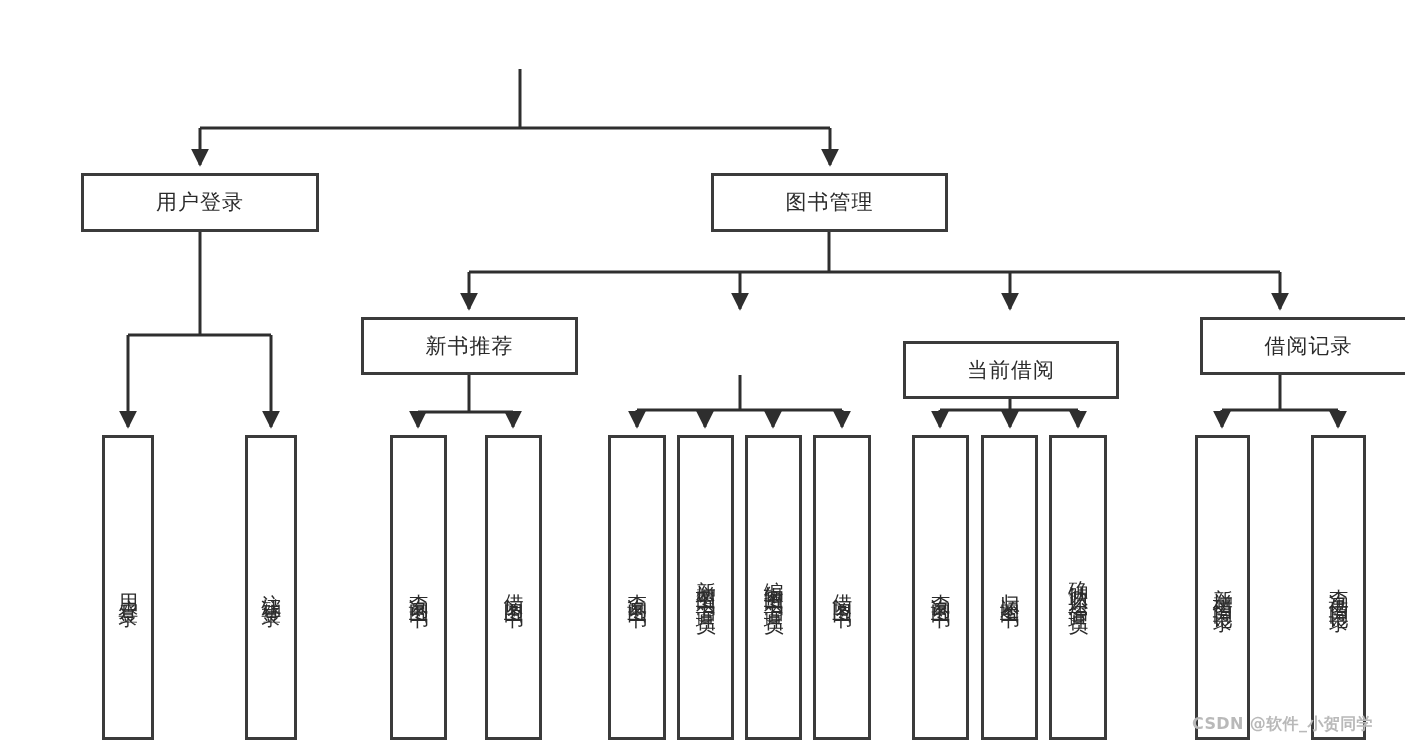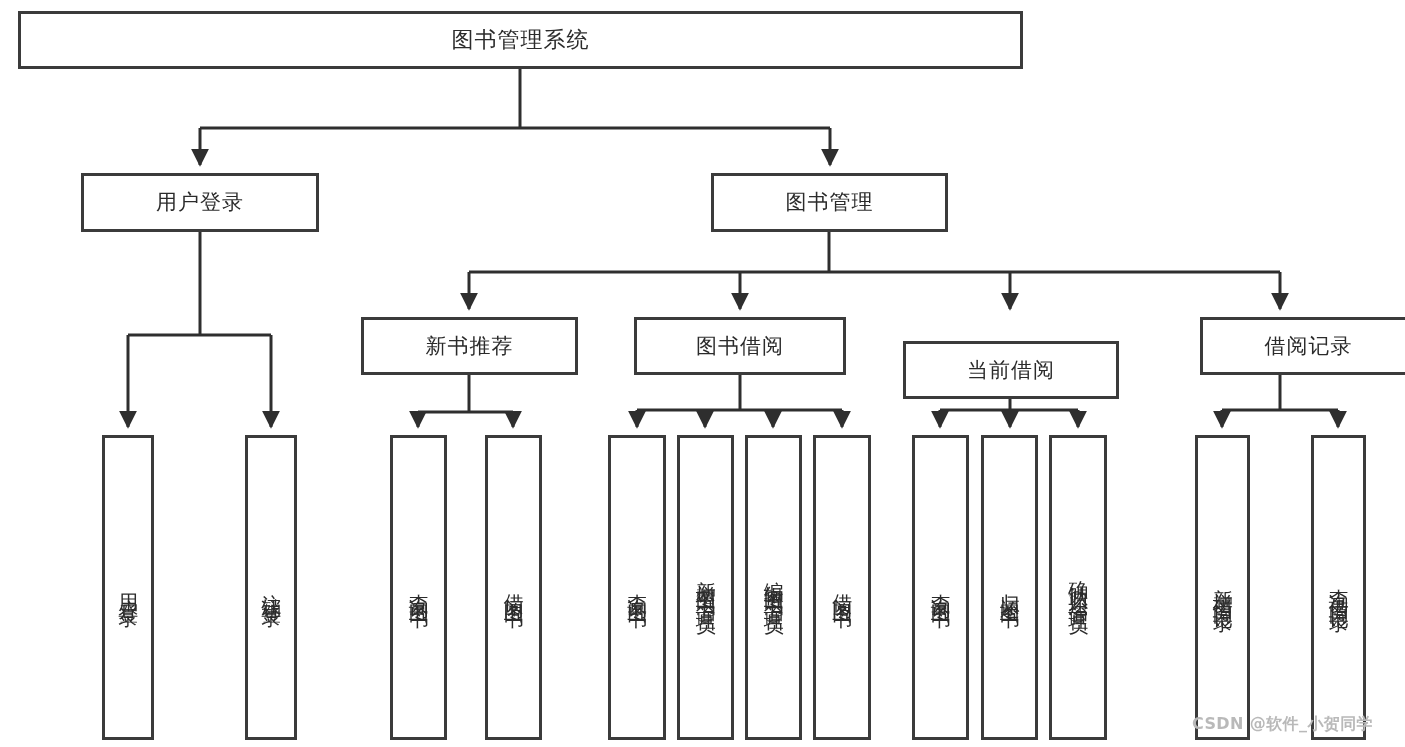--- a/index.html
+++ b/index.html
@@ -112,36 +112,30 @@
       <path d="M 1010 410 L 1010 427" marker-end="url(#arrow)"></path>
       <path d="M 1078 410 L 1078 427" marker-end="url(#arrow)"></path>
 
       <path d="M 1280 375 L 1280 410"></path>
       <path d="M 1222 410 L 1338 410"></path>
       <path d="M 1222 410 L 1222 427" marker-end="url(#arrow)"></path>
       <path d="M 1338 410 L 1338 427" marker-end="url(#arrow)"></path>
     </g>
   </svg>
 
-  <div class="node root" style="left: 18px; top: 11px; width: 1005px; height: 58px; border-color: rgb(59, 59, 59);">
-    <span class="label" style="color: rgb(43, 43, 43);">图书管理系统</span>
-  </div>
 
   <div class="node" style="left: 81px; top: 173px; width: 238px; height: 59px; border-color: rgb(59, 59, 59);">
     <span class="label" style="color: rgb(43, 43, 43);">用户登录</span>
   </div>
   <div class="node" style="left: 711px; top: 173px; width: 237px; height: 59px; border-color: rgb(59, 59, 59);">
     <span class="label" style="color: rgb(43, 43, 43);">图书管理</span>
   </div>
 
   <div class="node" style="left: 361px; top: 317px; width: 217px; height: 58px; border-color: rgb(59, 59, 59);">
     <span class="label" style="color: rgb(43, 43, 43);">新书推荐</span>
-  </div>
-  <div class="node" style="left: 634px; top: 317px; width: 212px; height: 58px; border-color: rgb(59, 59, 59);">
-    <span class="label" style="color: rgb(43, 43, 43);">图书借阅</span>
   </div>
   <div class="node" style="left: 903px; top: 317px; width: 216px; height: 58px; border-color: rgb(59, 59, 59); margin-top: 24px;">
     <span class="label" style="color: rgb(43, 43, 43);">当前借阅</span>
   </div>
   <div class="node" style="left: 1172px; top: 317px; width: 217px; height: 58px; border-color: rgb(59, 59, 59); margin-left: 28px;">
     <span class="label" style="color: rgb(43, 43, 43);">借阅记录</span>
   </div>
 
   <div class="node vertical" style="left: 102px; top: 435px; width: 52px; height: 305px; border-color: rgb(59, 59, 59);">
     <span class="label" style="color: rgb(43, 43, 43);">用户登录</span>

